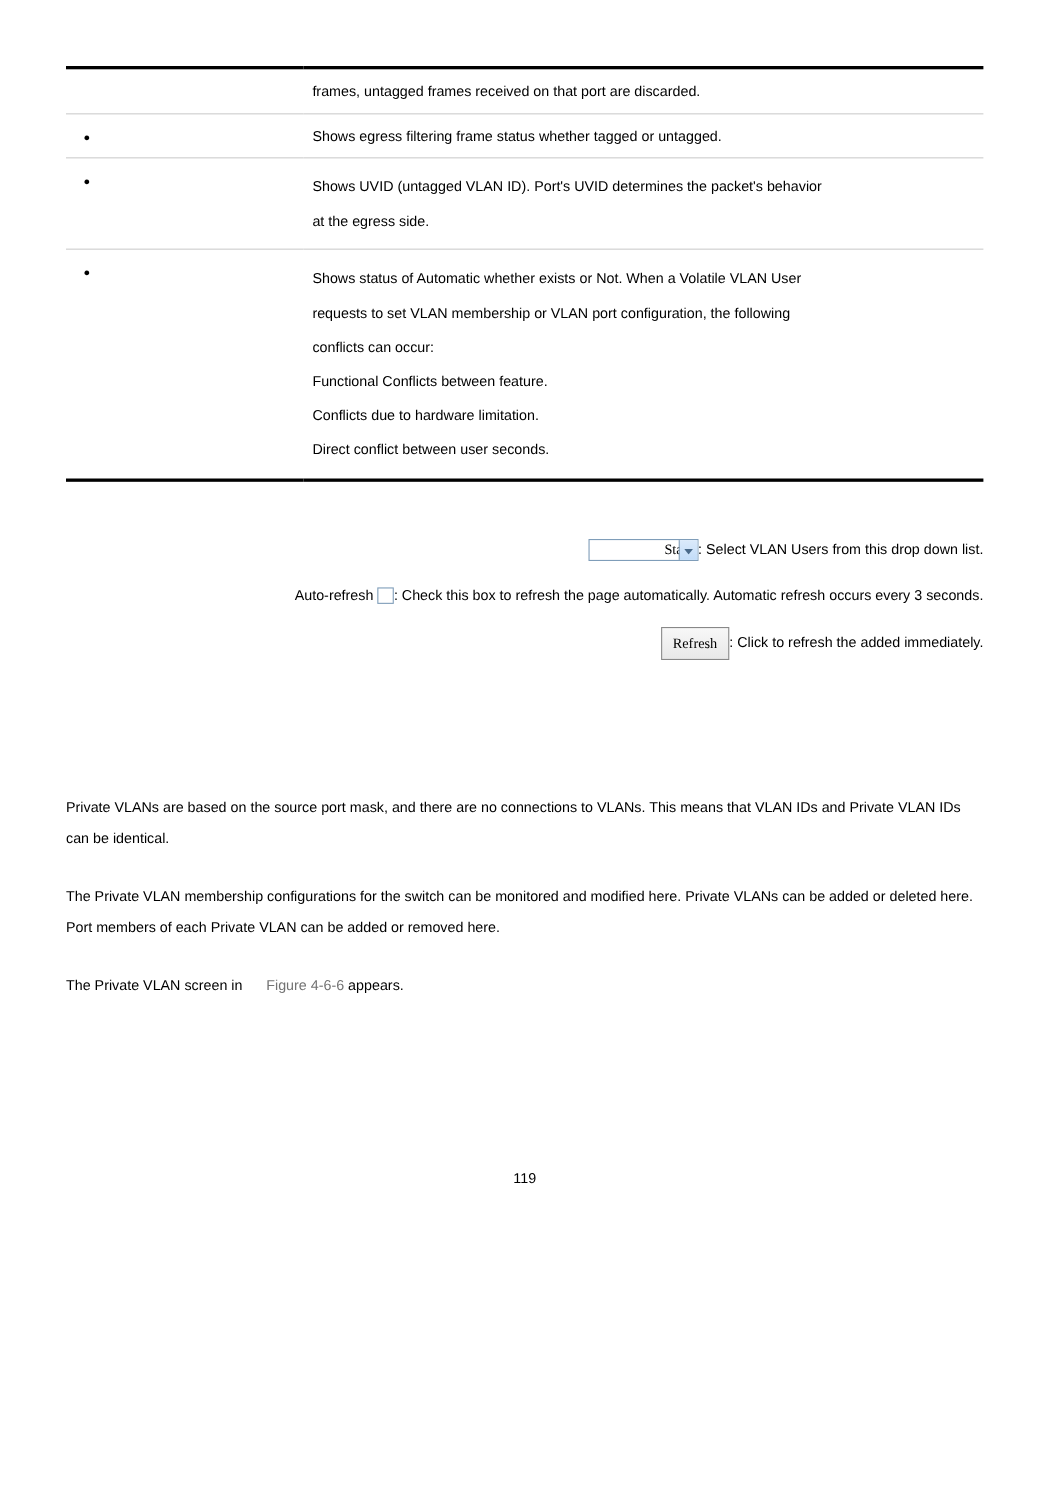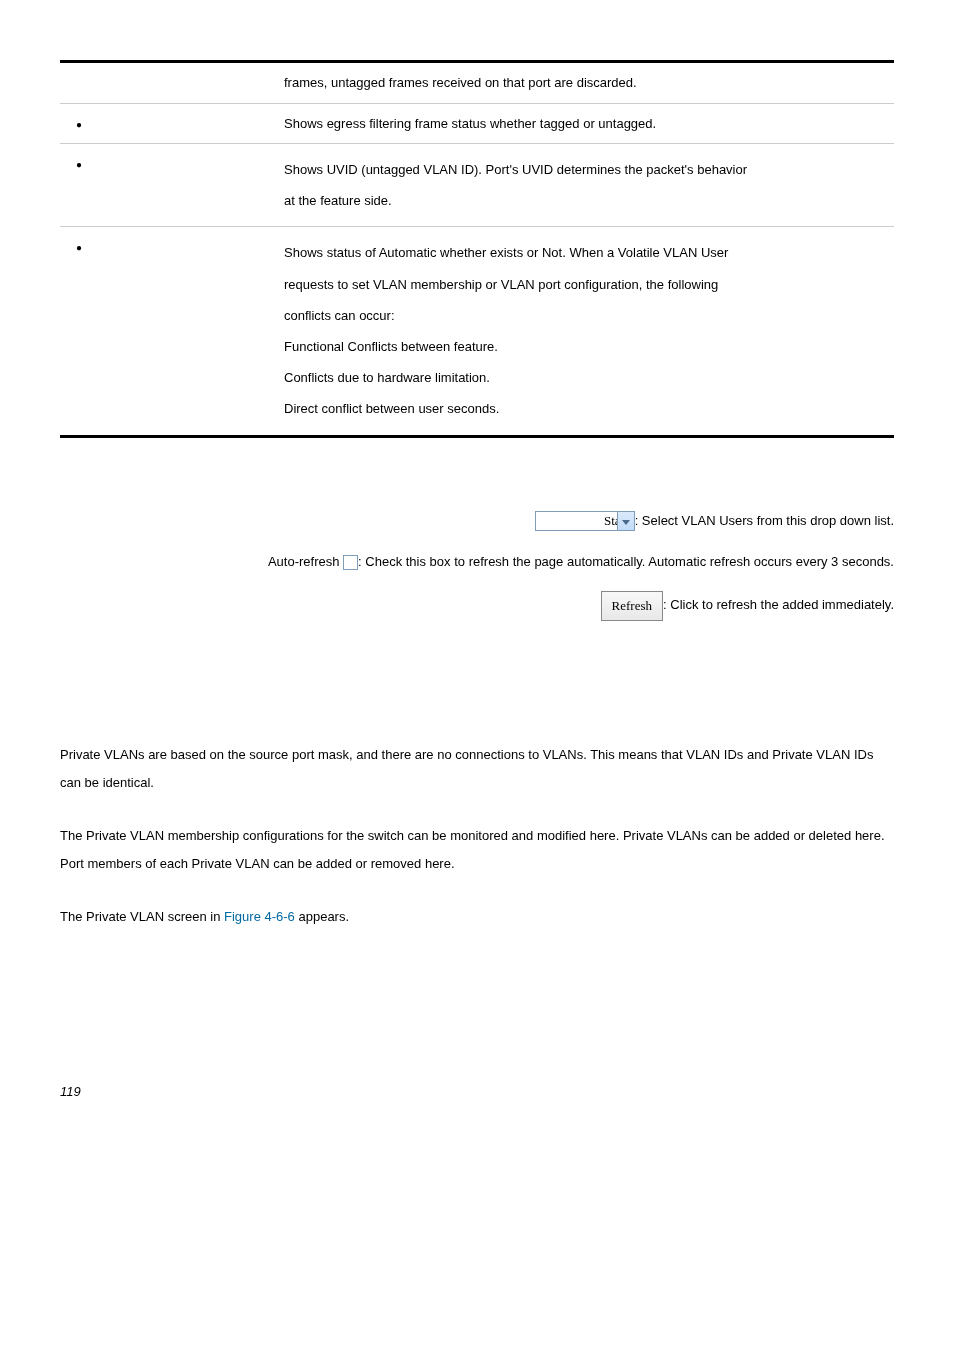--- a/index.html
+++ b/index.html
@@ -8,21 +8,21 @@
       color: #000;
       margin: 0;
       padding: 60px 60px 40px 60px;
       width: 834px;
       line-height: 1.5;
     }
     
     .table-section {
       width: 100%;
       border-collapse: collapse;
-      margin-bottom: 71px;
+      margin-bottom: 50px;
     }
     
     .table-section tr {
       border-bottom: 1px solid #ccc;
     }
     
     .table-section tr:first-child {
       border-top: 3px solid #000;
     }
     
@@ -108,47 +108,48 @@
     .body-text {
       margin-top: 120px;
     }
     
     .body-text p {
       margin: 0 0 24px 0;
       line-height: 2.2;
     }
     
     .figure-link {
-      color: #0369a1;
+      color: #737373;
+      margin-left: 18px;
     }
     
     .page-number {
+      text-align: center;
       margin-top: 150px;
       font-size: 13px;
-      font-style: italic;
     }
   </style>
 </head>
 <body>
 
 <table class="table-section">
   <tbody>
       <tr>
     <td></td>
     <td>frames, untagged frames received on that port are discarded.</td>
   </tr>
   <tr>
     <td><span class="bullet">●</span></td>
     <td>Shows egress filtering frame status whether tagged or untagged.</td>
   </tr>
   <tr>
     <td><span class="bullet">●</span></td>
     <td class="multi-line">
       <span>Shows UVID (untagged VLAN ID). Port's UVID determines the packet's behavior</span><br>
-      <span>at the feature side.</span>
+      <span>at the egress side.</span>
     </td>
   </tr>
   <tr>
     <td><span class="bullet">●</span></td>
     <td class="multi-line">
       <span>Shows status of Automatic whether exists or Not. When a Volatile VLAN User</span><br>
       <span>requests to set VLAN membership or VLAN port configuration, the following</span><br>
       <span>conflicts can occur:</span><br>
       <span>Functional Conflicts between feature.</span><br>
       <span>Conflicts due to hardware limitation.</span><br>

